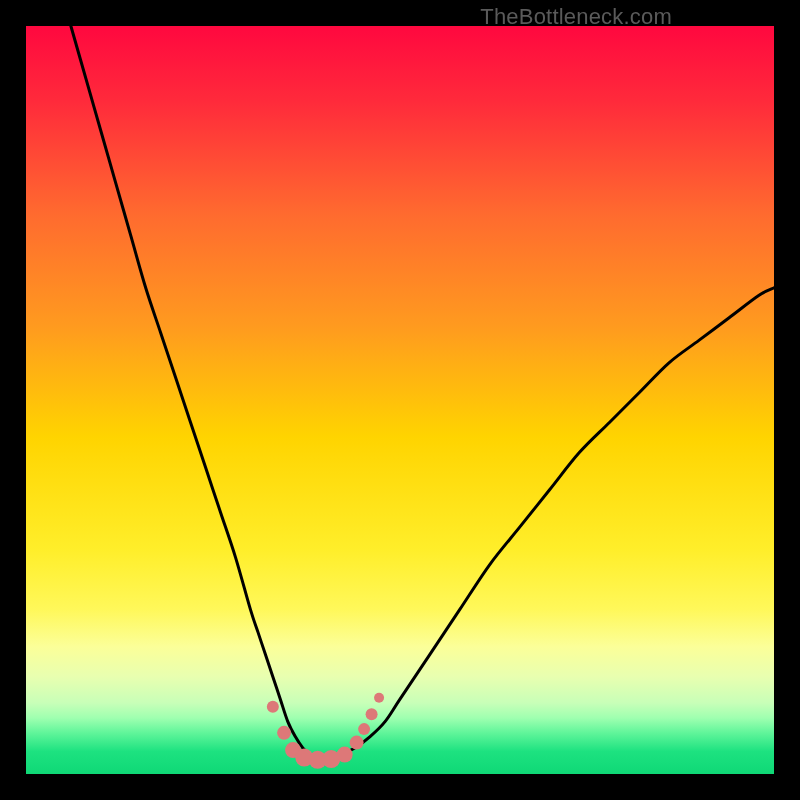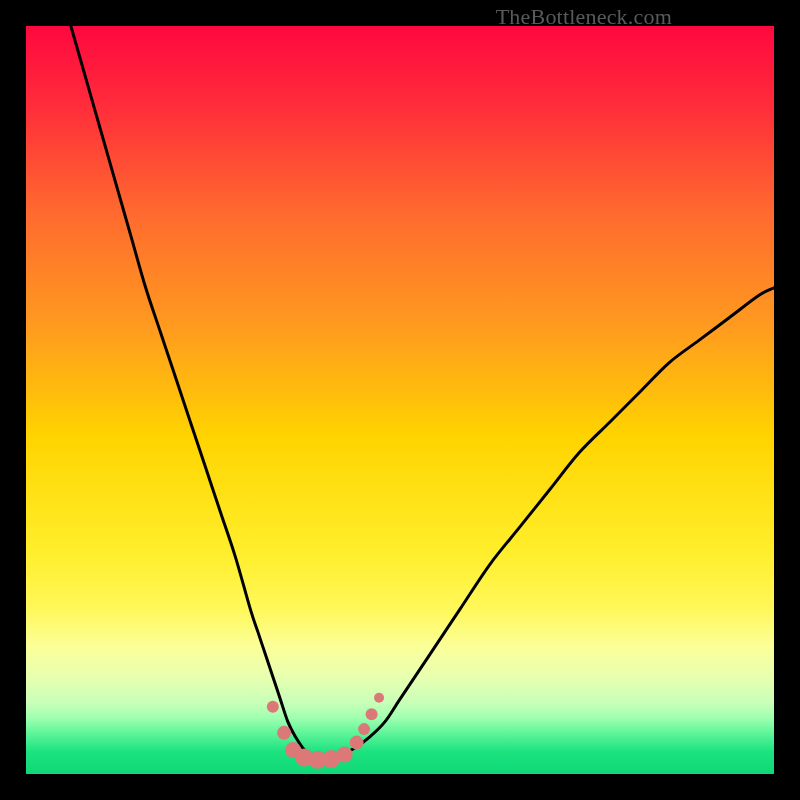--- a/index.html
+++ b/index.html
@@ -9,21 +9,20 @@
     height: 800px;
     background: #000000;
     font-family: Arial, Helvetica, sans-serif;
     overflow: hidden;
   }
   .frame {
     position: relative;
     width: 684px;
     height: 800px;
     background: #000000;
-    font-family: Liberation Serif, serif;
   }
   .watermark {
     position: absolute;
     top: 4px;
     right: 12px;
     font-size: 22px;
     font-weight: 500;
     color: #5a5a5a;
     letter-spacing: 0.2px;
     z-index: 20;

